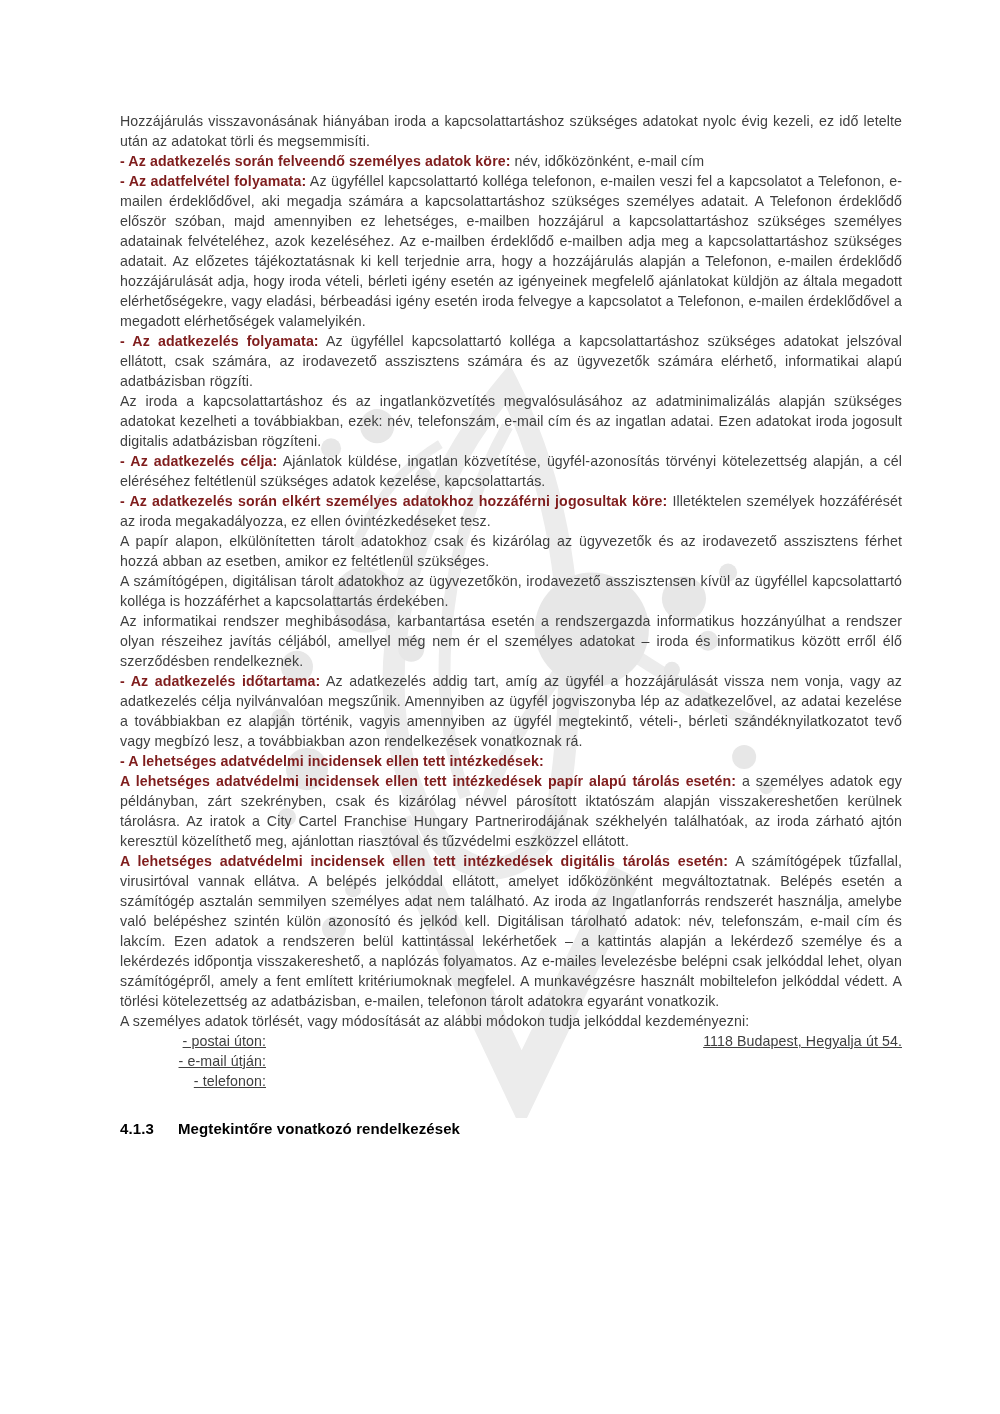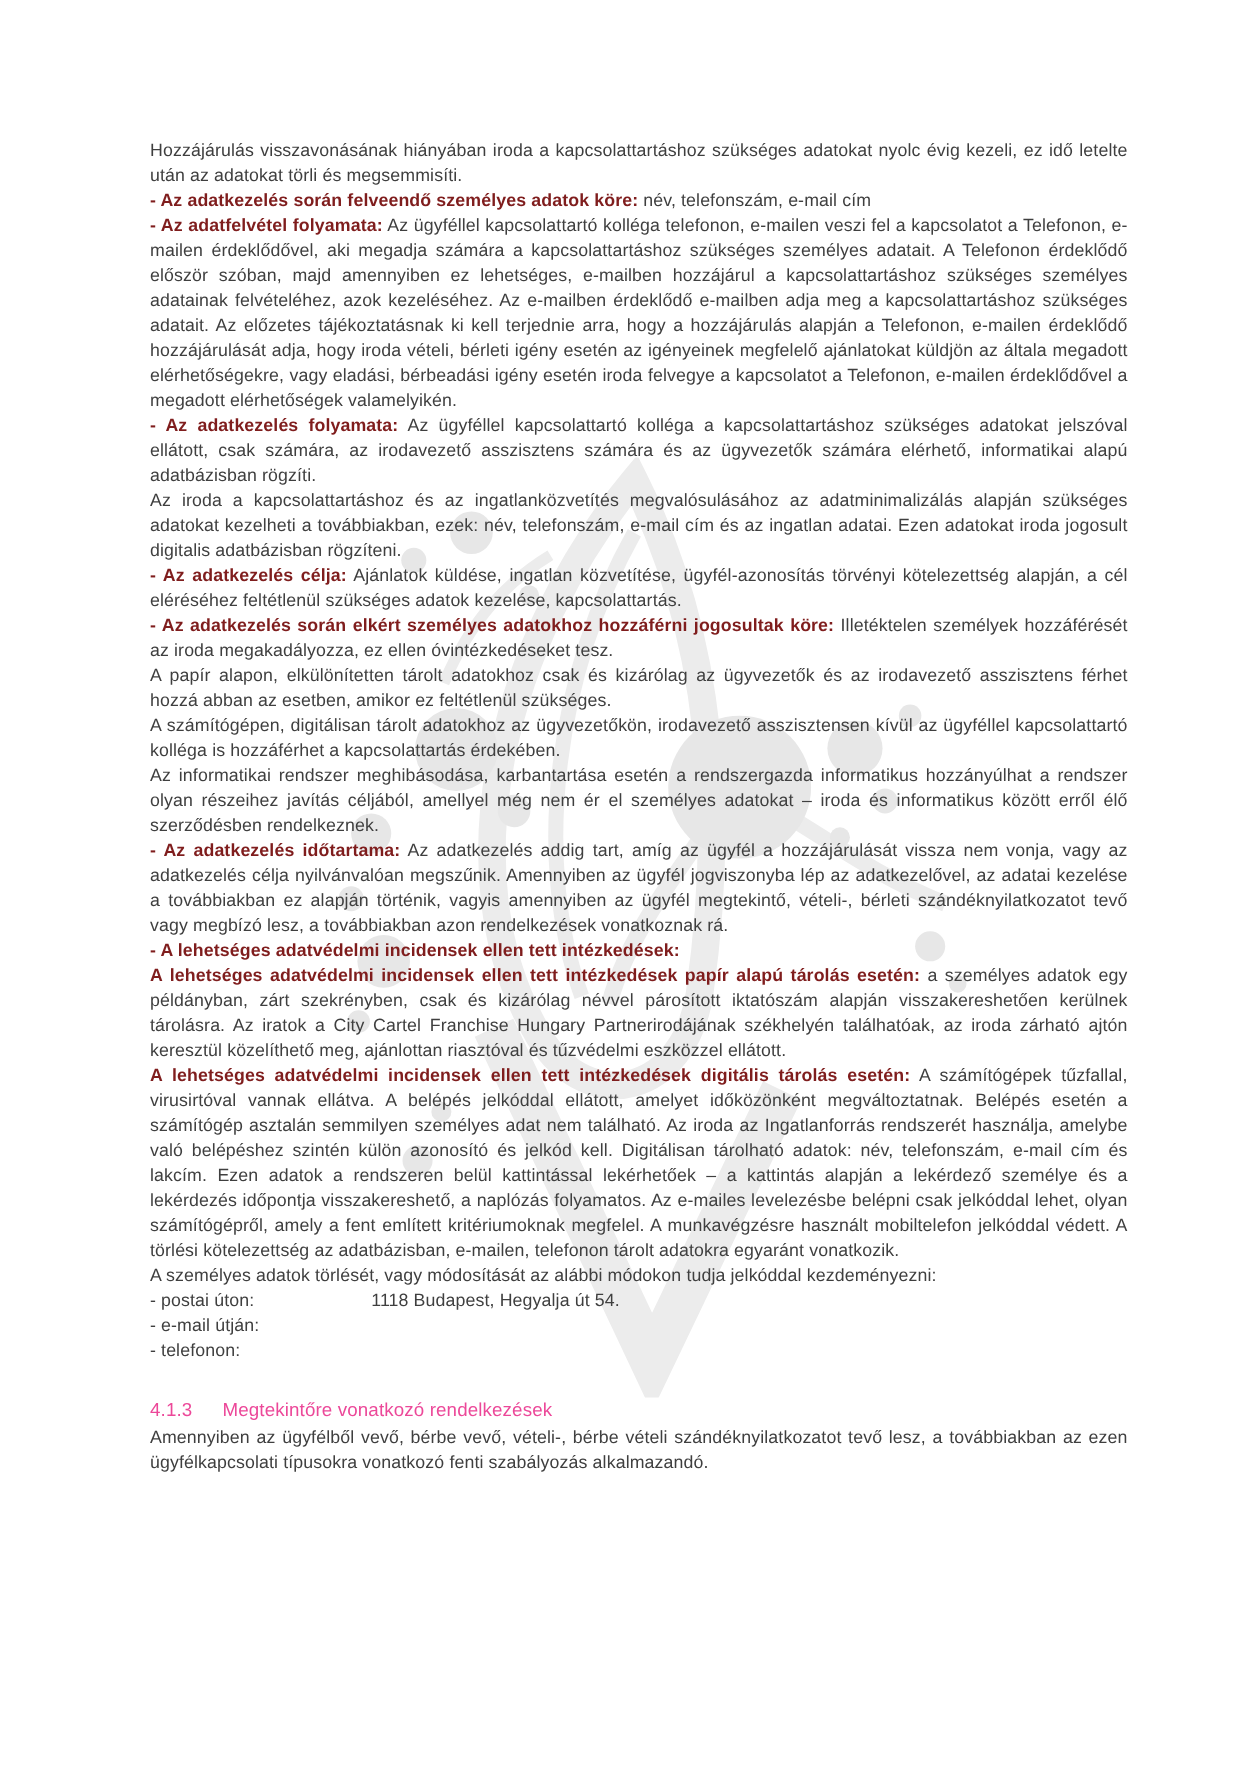--- a/index.html
+++ b/index.html
@@ -8,24 +8,24 @@
     font-family:"Liberation Sans","DejaVu Sans",sans-serif;
   }
   .watermark{position:absolute;left:233px;top:366px;width:545px;height:752px;z-index:0;}
   .content{
     position:absolute;left:120px;top:111px;width:782px;z-index:1;
     font-size:14.2px;line-height:20px;color:#3f3f3f;text-align:justify;
     letter-spacing:0.1px;
   }
   .para{margin:0;padding:0;}
   .lead{font-weight:bold;color:#7f1d1d;}
-  .contact-row{display:flex;text-align:left;}
+  .contact-row{display:flex;text-align:right;text-decoration:underline;}
   .contact-label{flex:0 0 146px;width:146px;}
   .contact-value{flex:1 1 auto;margin-left:31px;}
-  .section-heading{margin-top:27px;margin-bottom:1px;font-weight:normal;color:#ec4899;font-size:15px;line-height:21px;text-align:left;}
+  .section-heading{margin-top:27px;margin-bottom:1px;font-weight:bold;color:#000000;font-size:15px;line-height:21px;text-align:left;}
   .sec-num{display:inline-block;width:58px;}
   .closing{margin:0;}
   .page-number{
     position:absolute;top:1316px;left:0;width:100%;text-align:center;
     font-size:12.5px;color:#8a8a8a;z-index:1;
   }
 </style>
 </head>
 <body>
 
@@ -59,21 +59,21 @@
       <circle cx="99" cy="561" r="12"></circle>
       <circle cx="508" cy="390" r="12"></circle>
       <circle cx="530" cy="420" r="7"></circle>
     </g>
   </svg>
 
   <div class="content">
 
     <p class="para"><strong class="lead"></strong><span>Hozzájárulás visszavonásának hiányában iroda a kapcsolattartáshoz szükséges adatokat nyolc évig kezeli, ez idő letelte után az adatokat törli és megsemmisíti.</span></p>
 
-    <p class="para"><strong class="lead">- Az adatkezelés során felveendő személyes adatok köre:</strong><span> név, telefonszám, e-mail cím</span></p>
+    <p class="para"><strong class="lead">- Az adatkezelés során felveendő személyes adatok köre:</strong><span> név, időközönként, e-mail cím</span></p>
 
     <p class="para"><strong class="lead">- Az adatfelvétel folyamata:</strong><span> Az ügyféllel kapcsolattartó kolléga telefonon, e-mailen veszi fel a kapcsolatot a Telefonon, e-mailen érdeklődővel, aki megadja számára a kapcsolattartáshoz szükséges személyes adatait. A Telefonon érdeklődő először szóban, majd amennyiben ez lehetséges, e-mailben hozzájárul a kapcsolattartáshoz szükséges személyes adatainak felvételéhez, azok kezeléséhez. Az e-mailben érdeklődő e-mailben adja meg a kapcsolattartáshoz szükséges adatait. Az előzetes tájékoztatásnak ki kell terjednie arra, hogy a hozzájárulás alapján a Telefonon, e-mailen érdeklődő hozzájárulását adja, hogy iroda vételi, bérleti igény esetén az igényeinek megfelelő ajánlatokat küldjön az általa megadott elérhetőségekre, vagy eladási, bérbeadási igény esetén iroda felvegye a kapcsolatot a Telefonon, e-mailen érdeklődővel a megadott elérhetőségek valamelyikén.</span></p>
 
     <p class="para"><strong class="lead">- Az adatkezelés folyamata:</strong><span> Az ügyféllel kapcsolattartó kolléga a kapcsolattartáshoz szükséges adatokat jelszóval ellátott, csak számára, az irodavezető asszisztens számára és az ügyvezetők számára elérhető, informatikai alapú adatbázisban rögzíti.</span></p>
 
     <p class="para"><strong class="lead"></strong><span>Az iroda a kapcsolattartáshoz és az ingatlanközvetítés megvalósulásához az adatminimalizálás alapján szükséges adatokat kezelheti a továbbiakban, ezek: név, telefonszám, e-mail cím és az ingatlan adatai. Ezen adatokat iroda jogosult digitalis adatbázisban rögzíteni.</span></p>
 
     <p class="para"><strong class="lead">- Az adatkezelés célja:</strong><span> Ajánlatok küldése, ingatlan közvetítése, ügyfél-azonosítás törvényi kötelezettség alapján, a cél eléréséhez feltétlenül szükséges adatok kezelése, kapcsolattartás.</span></p>
 
     <p class="para"><strong class="lead">- Az adatkezelés során elkért személyes adatokhoz hozzáférni jogosultak köre:</strong><span> Illetéktelen személyek hozzáférését az iroda megakadályozza, ez ellen óvintézkedéseket tesz.</span></p>
@@ -103,19 +103,18 @@
       <span class="contact-label">- e-mail útján:</span>
     </div>
     <div class="contact-row">
       <span class="contact-label">- telefonon:</span>
     </div>
 
     <div class="section-heading">
       <span class="sec-num">4.1.3</span><span class="sec-title">Megtekintőre vonatkozó rendelkezések</span>
     </div>
 
-    <p class="para closing">Amennyiben az ügyfélből vevő, bérbe vevő, vételi-, bérbe vételi szándéknyilatkozatot tevő lesz, a továbbiakban az ezen ügyfélkapcsolati típusokra vonatkozó fenti szabályozás alkalmazandó.</p>
 
   </div>
 
   <div class="page-number">6</div>
 
 </div>
 
 </body></html>

